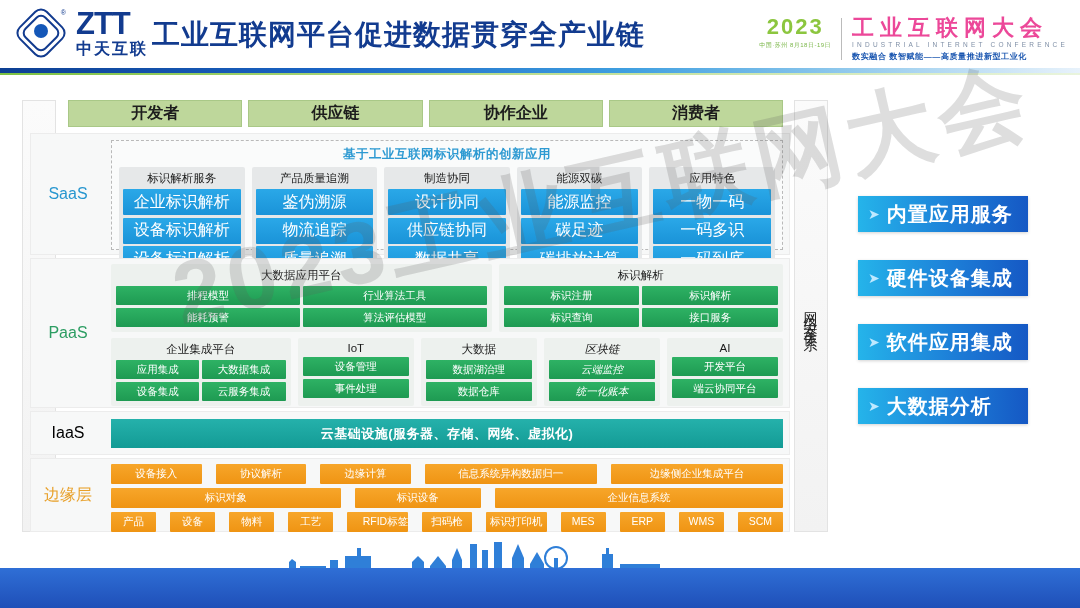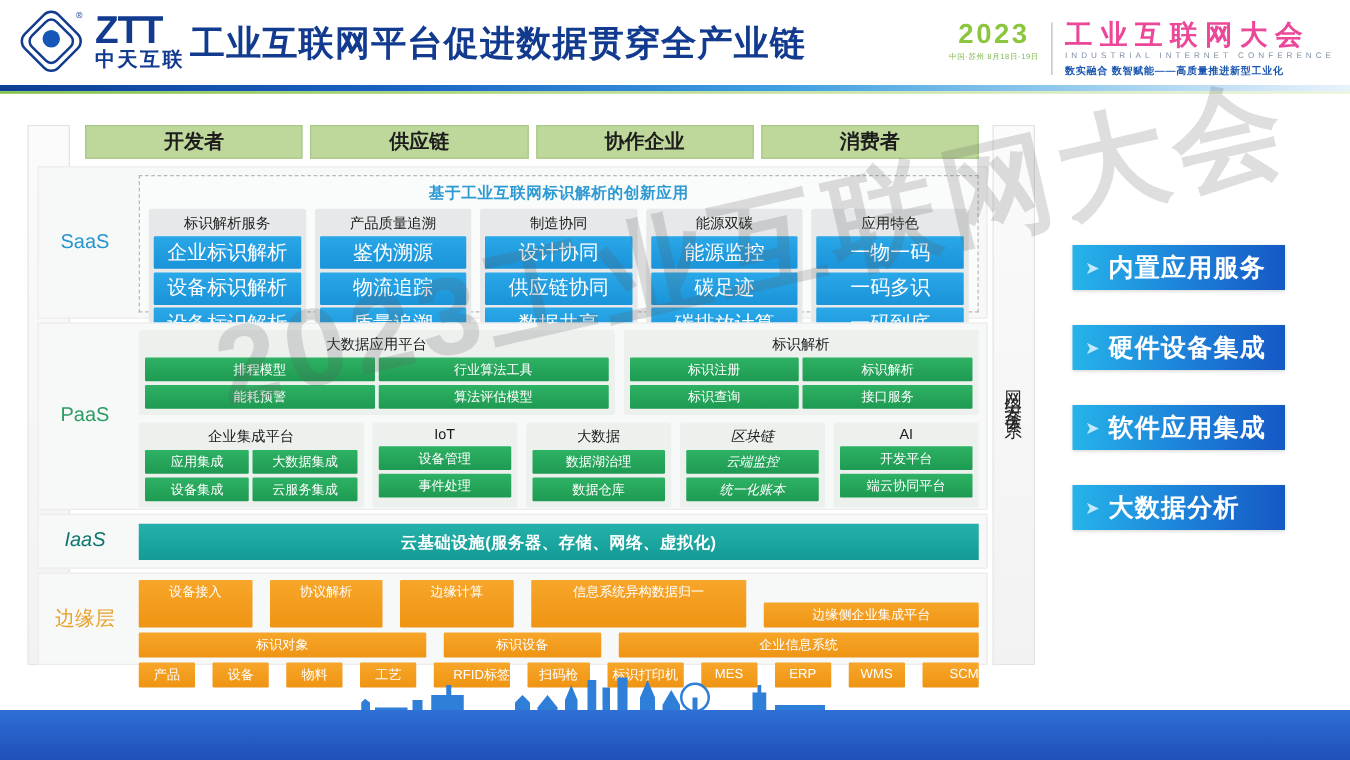--- a/index.html
+++ b/index.html
@@ -94,21 +94,21 @@
   .layer-name{
     position:absolute; left:0; top:0; width:74px; height:100%;
     display:flex; align-items:center; justify-content:center;
     font-size:16px; font-weight:500;
   }
   #layer-saas{ top:33px; height:122px; }
   #layer-saas .layer-name{ color:#2796cf; }
   #layer-paas{ top:158px; height:150px; }
   #layer-paas .layer-name{ color:#2c9d62; }
   #layer-iaas{ top:311px; height:44px; }
-  #layer-iaas .layer-name{ color:#0f766e;font-style:italic; }
+  #layer-iaas .layer-name{ color:#000000; }
   #layer-edge{ top:358px; height:74px; }
   #layer-edge .layer-name{ color:#e8a029; }
 
   
   .saas-inner{
     position:absolute; left:80px; top:6px; width:672px; height:110px;
     border:1px dashed #b9b9b9; background:#fafbfb;
   }
   .saas-title{
     text-align:center; font-size:12.5px; font-weight:bold; color:#2e9ad2;
@@ -344,39 +344,39 @@
   </div>
 
   <div class="layer" id="layer-edge">
     <div class="layer-name">边缘层</div>
     <div class="edge-wrap">
       <div class="edge-row" id="edge-row1">
           <div class="chip-orange" style="flex: 1 1 0px;">设备接入</div>
           <div class="chip-orange" style="flex: 1 1 0px;">协议解析</div>
           <div class="chip-orange" style="flex: 1 1 0px;">边缘计算</div>
           <div class="chip-orange" style="flex: 1.9 1 0px;">信息系统异构数据归一</div>
-          <div class="chip-orange" style="flex: 1.9 1 0px; margin-top: 18px;">边缘侧企业集成平台</div>
+          <div class="chip-orange" style="flex: 1.9 1 0px;">边缘侧企业集成平台</div>
         </div>
       <div class="edge-row" id="edge-row2">
           <div class="chip-orange" style="flex: 2.55 1 0px;">标识对象</div>
           <div class="chip-orange" style="flex: 1.4 1 0px;">标识设备</div>
           <div class="chip-orange" style="flex: 3.2 1 0px;">企业信息系统</div>
         </div>
       <div class="edge-row" id="edge-row3">
           <div class="chip-orange" style="flex: 1 1 0px;">产品</div>
           <div class="chip-orange" style="flex: 1 1 0px;">设备</div>
           <div class="chip-orange" style="flex: 1 1 0px;">物料</div>
           <div class="chip-orange" style="flex: 1 1 0px;">工艺</div>
           <div class="chip-orange" style="flex: 1.35 1 0px; text-align: right;">RFID标签</div>
           <div class="chip-orange" style="flex: 1.1 1 0px;">扫码枪</div>
           <div class="chip-orange" style="flex: 1.35 1 0px;">标识打印机</div>
           <div class="chip-orange" style="flex: 1 1 0px;">MES</div>
           <div class="chip-orange" style="flex: 1 1 0px;">ERP</div>
           <div class="chip-orange" style="flex: 1 1 0px;">WMS</div>
-          <div class="chip-orange" style="flex: 1 1 0px; text-align: right;">SCM</div>
+          <div class="chip-orange" style="flex: 1 1 0px;">SCM</div>
         </div>
     </div>
   </div>
 </div>
 
 <div class="watermark">2023工业互联网大会</div>
 
 <div class="rbtns" id="rbtns">
     <div class="rbtn">
       <span class="arw">➤</span>

